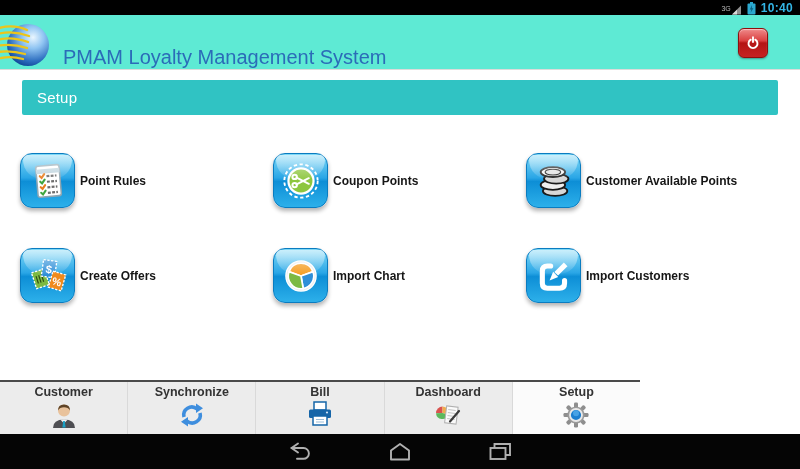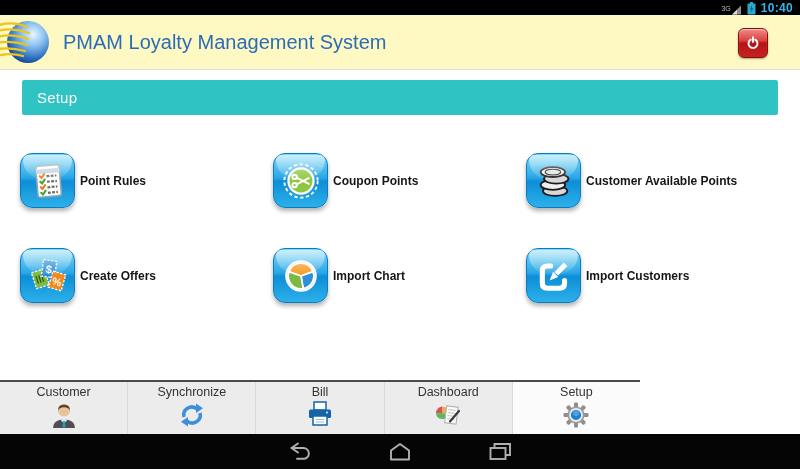--- a/index.html
+++ b/index.html
@@ -11,22 +11,22 @@
   
   .status-bar{
     height:15px;background:#000;display:flex;align-items:flex-end;
     justify-content:flex-end;gap:5px;padding-right:7px;box-sizing:border-box;
   }
   .net-wrap{display:flex;align-items:flex-end;gap:0px;}
   .net-label{color:#b9b9b9;font-size:7px;line-height:7px;transform:translateY(-3px);}
   .status-time{color:#33b5e5;font-size:12px;font-weight:bold;letter-spacing:.3px;}
   
   .app-header{
-    height:54px;background:#fef9c3;border-bottom:1px solid #dcdcda;
-    display:flex;align-items:center;position:relative;
+    height:54px;background:#5eead4;border-bottom:1px solid #dcdcda;
+    display:flex;align-items:flex-end;position:relative;
   }
   .logo{margin-left:-3px;flex:0 0 auto;}
   .app-title{margin-left:6px;font-size:20px;color:#2b6cb8;}
   .power-btn{
     position:absolute;right:32px;top:13px;width:30px;height:30px;border-radius:6px;
     background:linear-gradient(180deg,#ef8a8a 0%,#da4040 42%,#b41414 50%,#c62222 100%);
     border:1px solid #8e0e0e;box-sizing:border-box;
     display:flex;align-items:center;justify-content:center;cursor:pointer;
     box-shadow:0 1px 2px rgba(0,0,0,.35), inset 0 1px 1px rgba(255,255,255,.5);
   }
@@ -52,21 +52,21 @@
   .tile-icon::after{
     content:"";position:absolute;left:2px;right:2px;top:1px;height:46%;
     border-radius:10px 10px 40px 40px;
     background:linear-gradient(180deg,rgba(255,255,255,.6),rgba(255,255,255,.05));
     pointer-events:none;
   }
   .tile-label{font-size:12px;font-weight:bold;color:#161616;text-align:center;}
   
   .tab-bar{
     position:absolute;left:0;bottom:35px;width:640px;height:54px;box-sizing:border-box;
-    border-top:2px solid #4a4a4a;background:#ececec;display:flex;
+    border-top:2px solid #4a4a4a;background:#ececec;display:flex;font-weight:bold;
   }
   .tab{
     flex:1;display:flex;flex-direction:column;align-items:center;
     padding-top:3px;gap:1px;border-right:1px solid #d9d9d9;cursor:pointer;
     font-size:12.5px;color:#333;
   }
   .tab:last-child{border-right:none;}
   .tab.selected{background:#fbfbfb;}
   
   .nav-bar{

